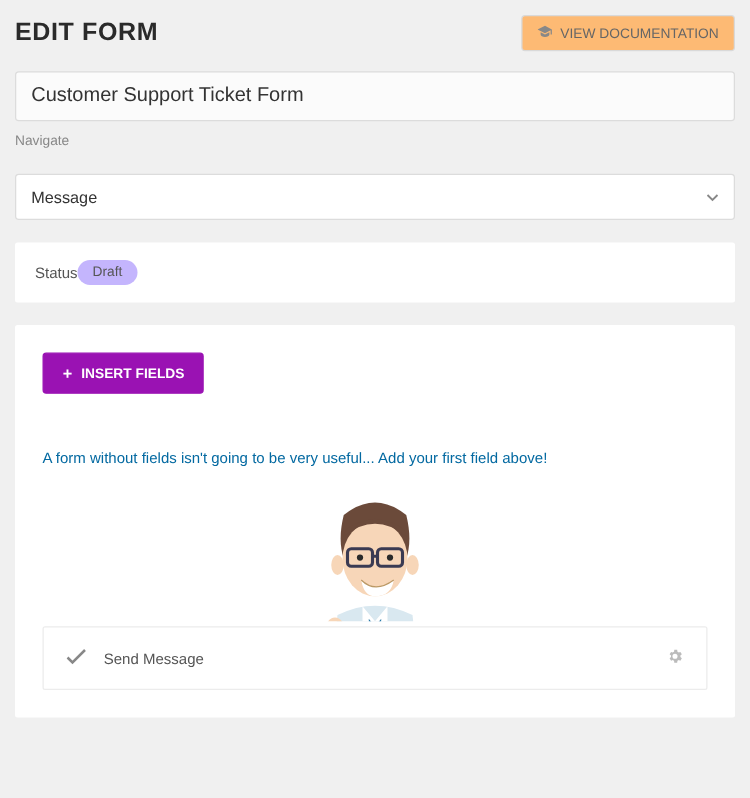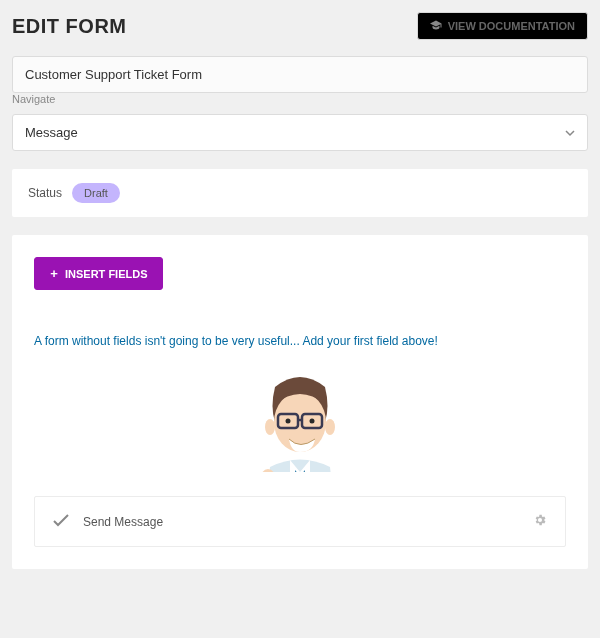--- a/index.html
+++ b/index.html
@@ -25,66 +25,65 @@
     font-size: 20px;
     font-weight: 700;
     color: #2a2a2a;
     letter-spacing: 0.5px;
   }
   .btn {
     border: 1px solid #d9d9d9;
     border-radius: 3px;
     padding: 6px 12px;
     font-size: 11px;
-    font-weight: 700;
-    background: #000000;
+    font-weight: 400;
+    background: #fdba74;
     color: #666;
     cursor: pointer;
     display: inline-flex;
     align-items: center;
     gap: 6px;
   }
   .doc-btn {
     padding: 7px 12px;
   }
   .form-title-input {
     width: 100%;
     border: 1px solid #dcdcdc;
     background: #fbfbfb;
     border-radius: 3px;
     padding: 10px 12px;
-    font-size: 13px;
+    font-size: 16px;
     color: #333;
-    margin-bottom: 0;
+    margin-bottom: 10px;
   }
   .nav-label {
     font-size: 11px;
     color: #888;
-    margin-bottom: 9px;
+    margin-bottom: 20px;
   }
   .nav-select {
     width: 100%;
     background: #fff;
     border: 1px solid #dcdcdc;
     border-radius: 3px;
     padding: 10px 12px;
     font-size: 13px;
     display: flex;
     justify-content: space-between;
     align-items: center;
     cursor: pointer;
     margin-bottom: 18px;
   }
   .chev { color: #888; font-size: 12px; }
   .status-bar {
     background: #fff;
     padding: 14px 16px;
     display: flex;
     align-items: center;
-    gap: 10px;
     border-radius: 2px;
   }
   .status-label { font-size: 12px; color: #555; }
   .status-pill {
     background: #c4b5fd;
     color: #555;
     border-radius: 12px;
     padding: 4px 12px;
     font-size: 11px;
   }
@@ -143,21 +142,21 @@
     overflow: hidden;
   }
   .avatar-svg { width: 110px; height: auto; }
   .send-row {
     border: 1px solid #ececec;
     border-radius: 2px;
     padding: 16px 18px;
     display: flex;
     align-items: center;
     gap: 14px;
-    margin-top: 24px;
+    margin-top: 4px;
   }
   .check { color: #888; font-size: 14px; }
   .send-label { font-size: 12px; color: #555; }
   .gear { margin-left: auto; color: #bbb; font-size: 14px; cursor: pointer; }
   .plus { font-weight: 700; font-size: 13px; line-height: 1; display:inline-block; width:10px; text-align:center;}
   .icon-save { width: 11px; height: 11px; }
   .icon-globe { width: 11px; height: 11px; }
 </style>
 </head>
 <body>

